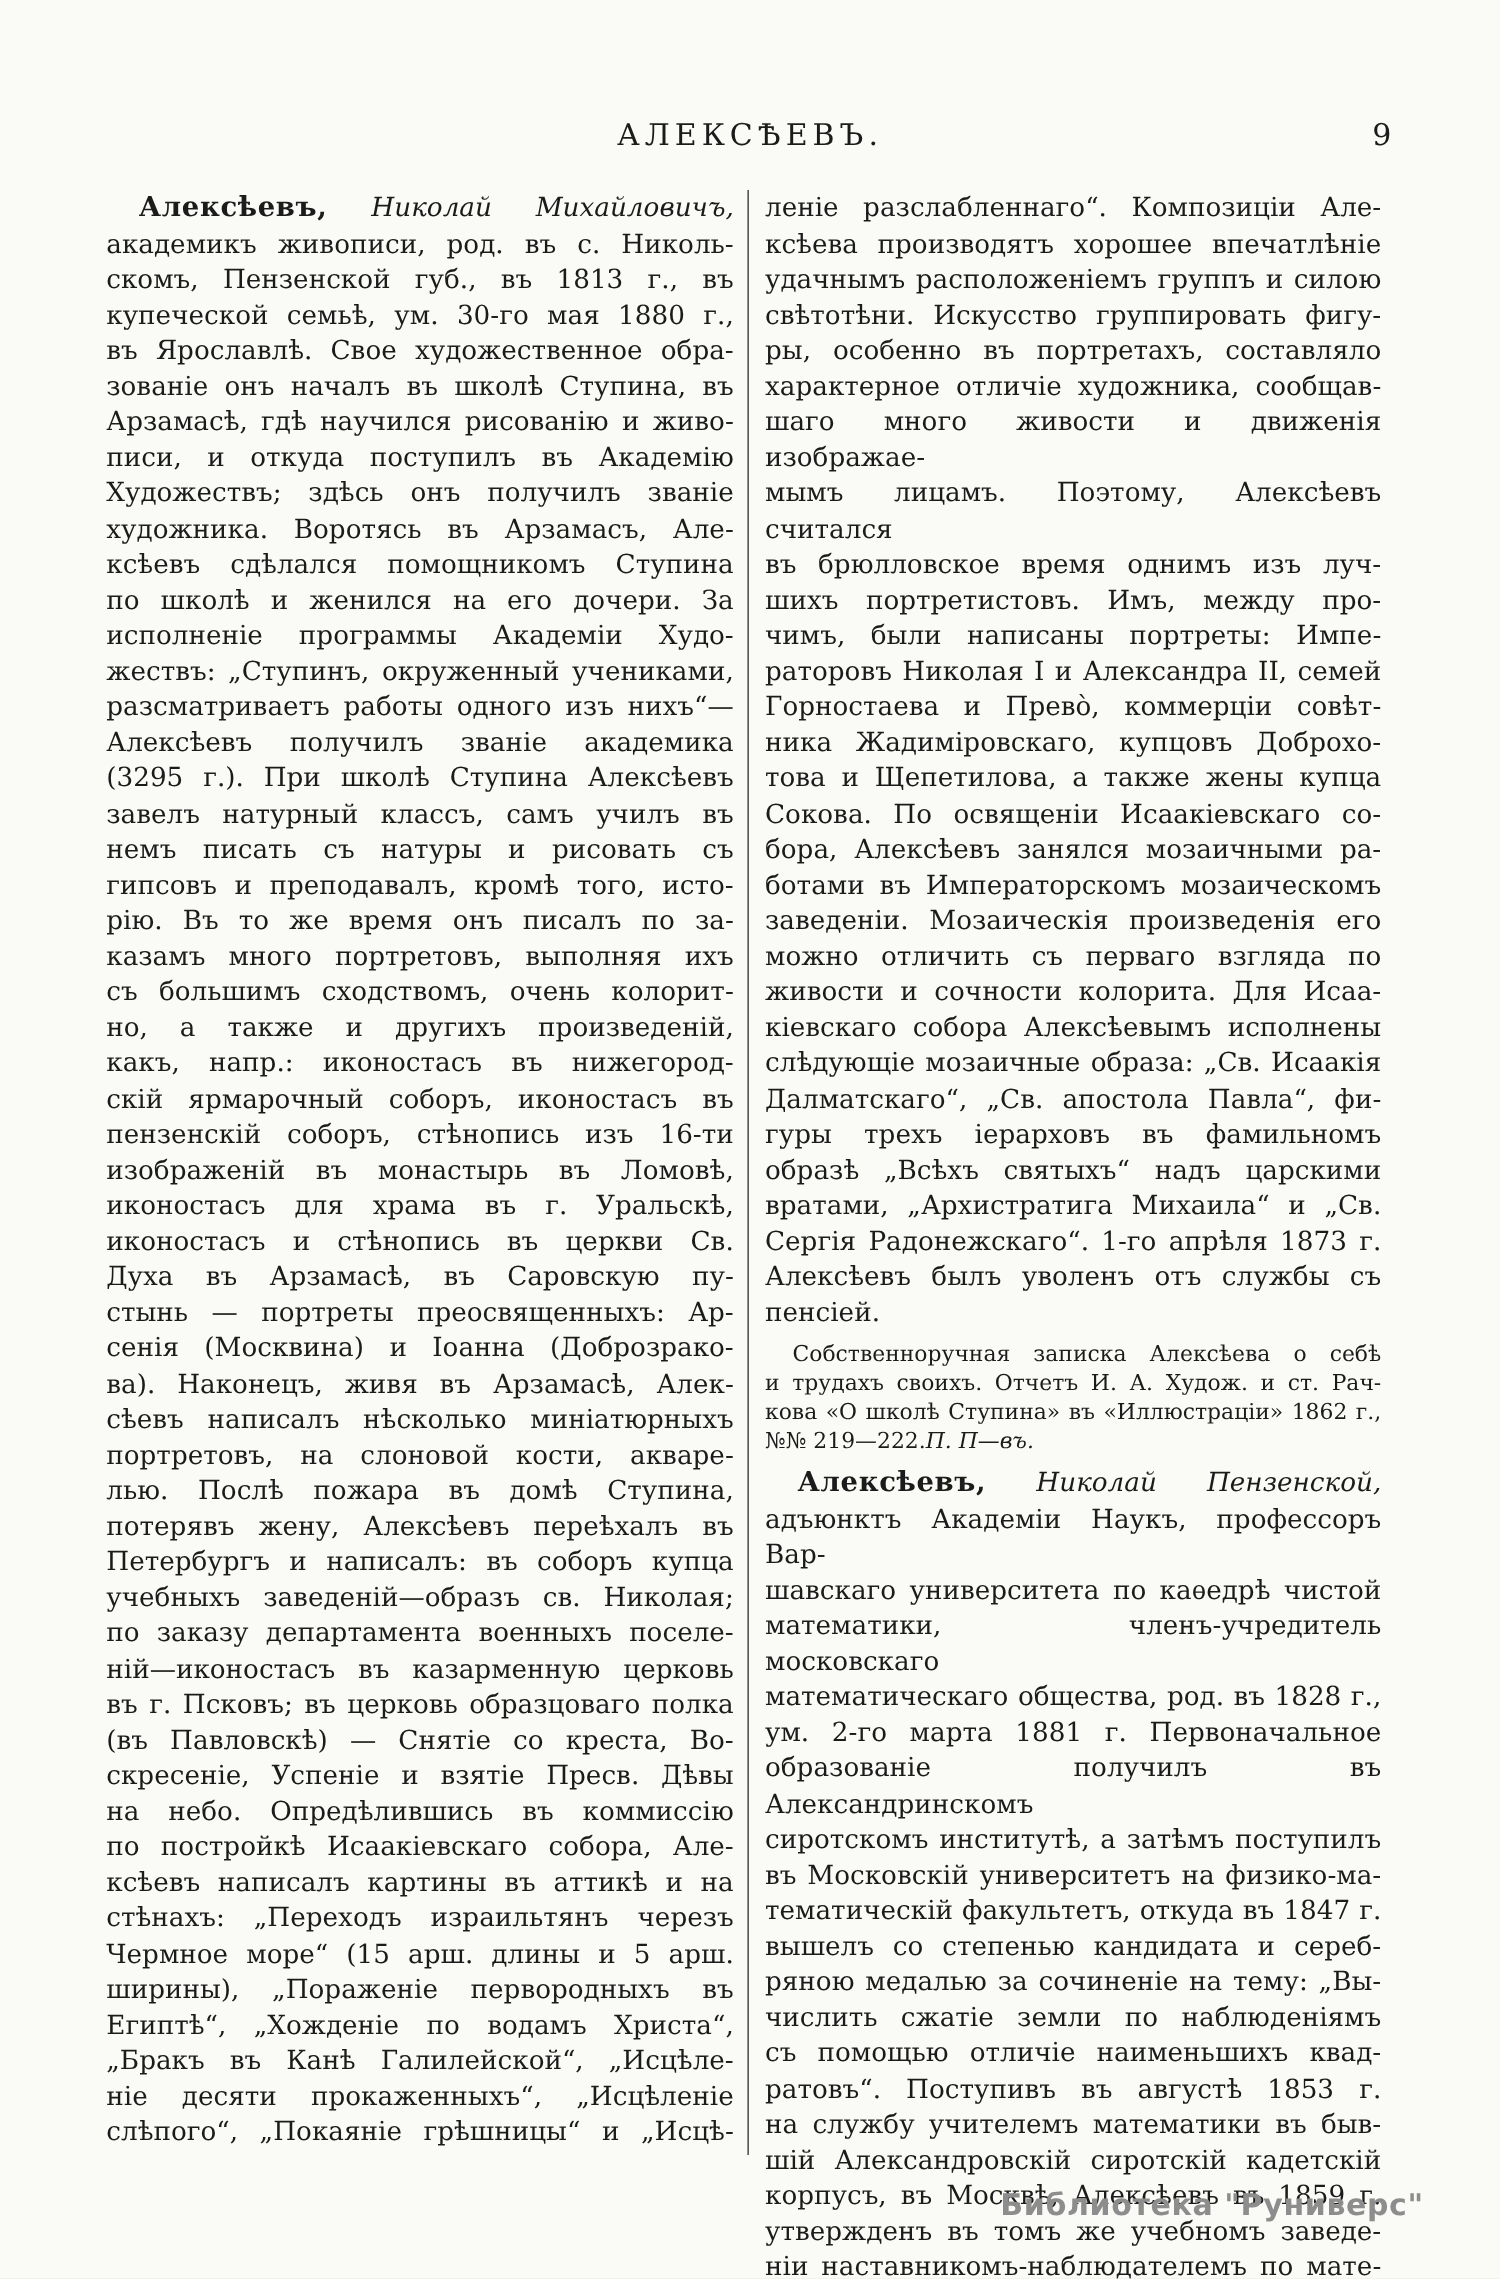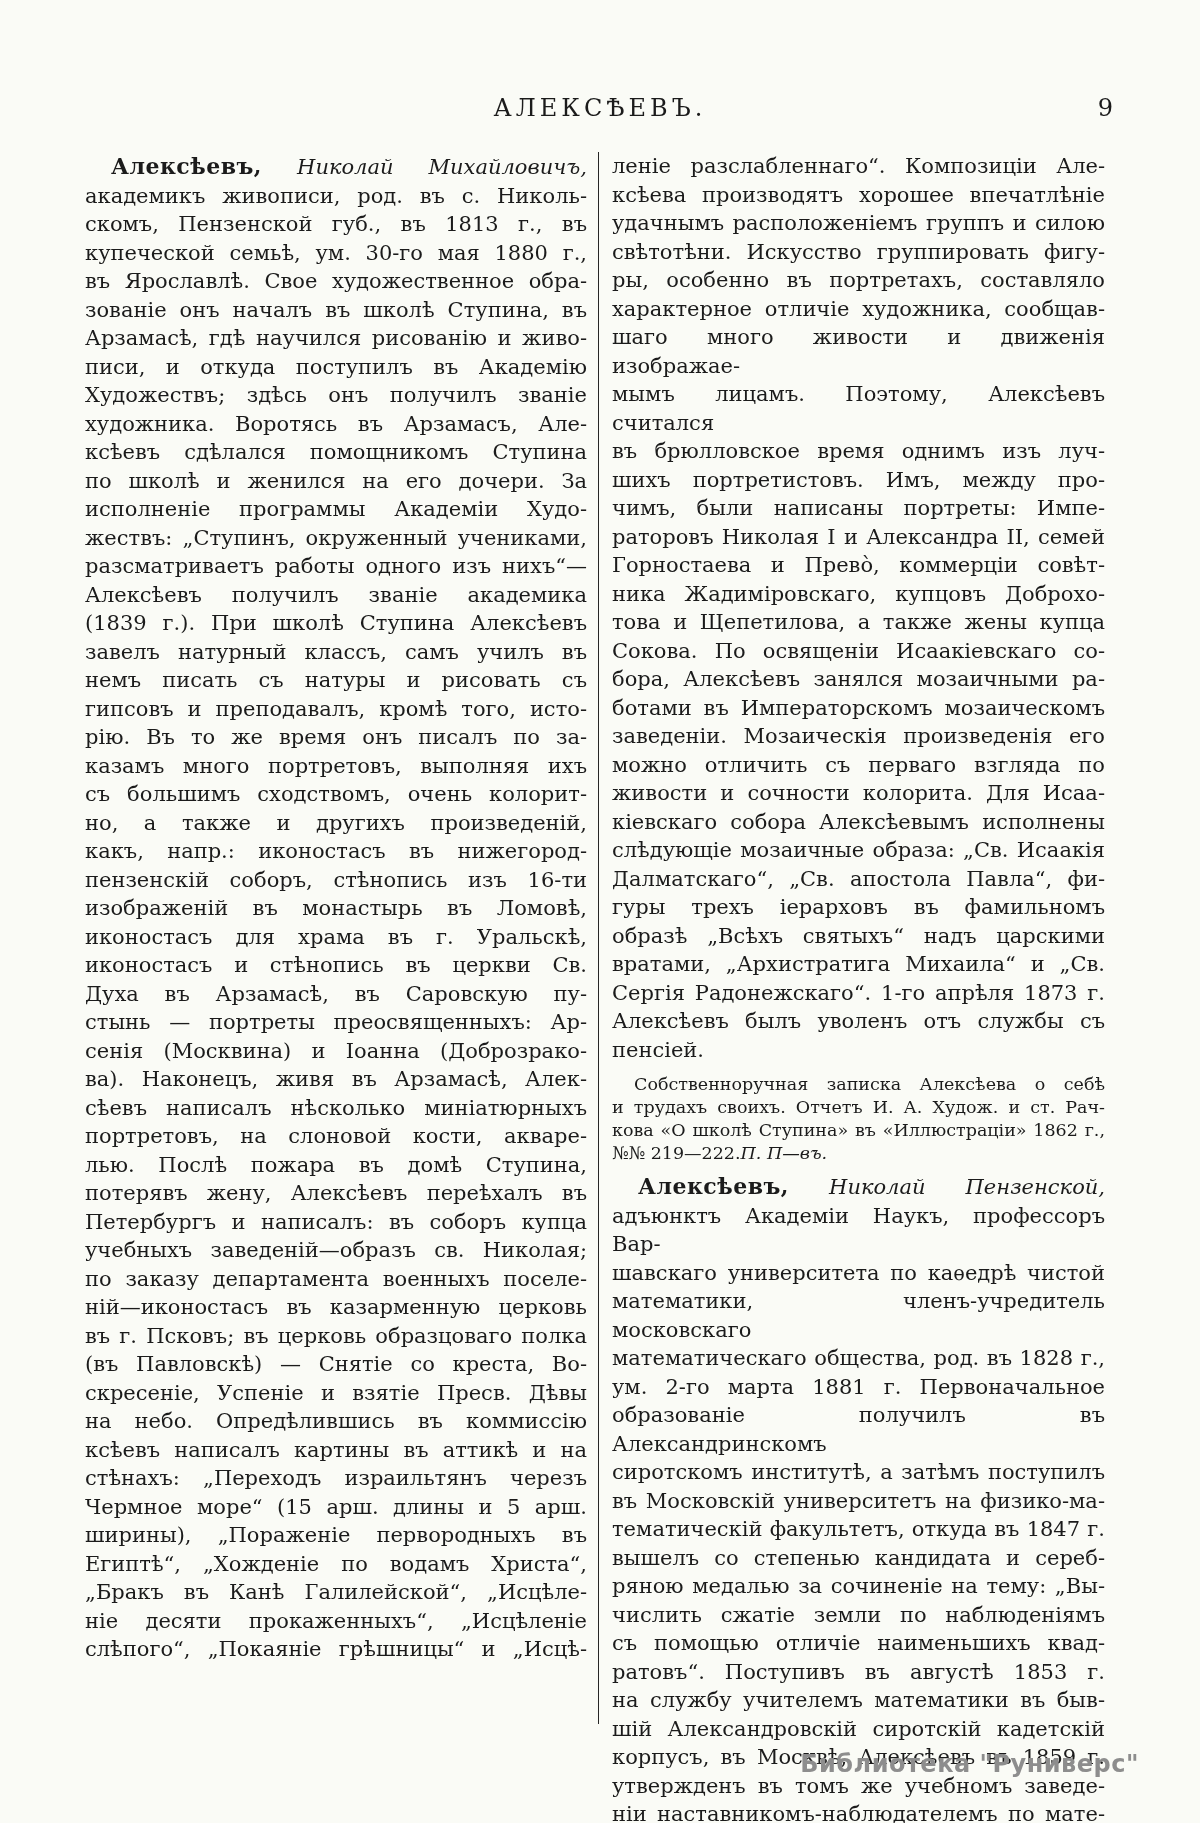--- a/index.html
+++ b/index.html
@@ -81,49 +81,51 @@
           <div class="line">Арзамасѣ, гдѣ научился рисованію и живо-</div>
           <div class="line">писи, и откуда поступилъ въ Академію</div>
           <div class="line">Художествъ; здѣсь онъ получилъ званіе</div>
           <div class="line">художника. Воротясь въ Арзамасъ, Але-</div>
           <div class="line">ксѣевъ сдѣлался помощникомъ Ступина</div>
           <div class="line">по школѣ и женился на его дочери. За</div>
           <div class="line">исполненіе программы Академіи Худо-</div>
           <div class="line">жествъ: „Ступинъ, окруженный учениками,</div>
           <div class="line">разсматриваетъ работы одного изъ нихъ“—</div>
           <div class="line">Алексѣевъ получилъ званіе академика</div>
-          <div class="line">(1839 г.). При школѣ Ступина Алексѣевъ</div>
+          <div class="line">(3295 г.). При школѣ Ступина Алексѣевъ</div>
           <div class="line">завелъ натурный классъ, самъ училъ въ</div>
           <div class="line">немъ писать съ натуры и рисовать съ</div>
           <div class="line">гипсовъ и преподавалъ, кромѣ того, исто-</div>
           <div class="line">рію. Въ то же время онъ писалъ по за-</div>
           <div class="line">казамъ много портретовъ, выполняя ихъ</div>
           <div class="line">съ большимъ сходствомъ, очень колорит-</div>
           <div class="line">но, а также и другихъ произведеній,</div>
           <div class="line">какъ, напр.: иконостасъ въ нижегород-</div>
+          <div class="line">скій ярмарочный соборъ, иконостасъ въ</div>
           <div class="line">пензенскій соборъ, стѣнопись изъ 16-ти</div>
           <div class="line">изображеній въ монастырь въ Ломовѣ,</div>
           <div class="line">иконостасъ для храма въ г. Уральскѣ,</div>
           <div class="line">иконостасъ и стѣнопись въ церкви Св.</div>
           <div class="line">Духа въ Арзамасѣ, въ Саровскую пу-</div>
           <div class="line">стынь — портреты преосвященныхъ: Ар-</div>
           <div class="line">сенія (Москвина) и Іоанна (Доброзрако-</div>
           <div class="line">ва). Наконецъ, живя въ Арзамасѣ, Алек-</div>
           <div class="line">сѣевъ написалъ нѣсколько миніатюрныхъ</div>
           <div class="line">портретовъ, на слоновой кости, акваре-</div>
           <div class="line">лью. Послѣ пожара въ домѣ Ступина,</div>
           <div class="line">потерявъ жену, Алексѣевъ переѣхалъ въ</div>
           <div class="line">Петербургъ и написалъ: въ соборъ купца</div>
           <div class="line">учебныхъ заведеній—образъ св. Николая;</div>
           <div class="line">по заказу департамента военныхъ поселе-</div>
           <div class="line">ній—иконостасъ въ казарменную церковь</div>
           <div class="line">въ г. Псковъ; въ церковь образцоваго полка</div>
           <div class="line">(въ Павловскѣ) — Снятіе со креста, Во-</div>
           <div class="line">скресеніе, Успеніе и взятіе Пресв. Дѣвы</div>
           <div class="line">на небо. Опредѣлившись въ коммиссію</div>
+          <div class="line">по постройкѣ Исаакіевскаго собора, Але-</div>
           <div class="line">ксѣевъ написалъ картины въ аттикѣ и на</div>
           <div class="line">стѣнахъ: „Переходъ израильтянъ черезъ</div>
           <div class="line">Чермное море“ (15 арш. длины и 5 арш.</div>
           <div class="line">ширины), „Пораженіе первородныхъ въ</div>
           <div class="line">Египтѣ“, „Хожденіе по водамъ Христа“,</div>
           <div class="line">„Бракъ въ Канѣ Галилейской“, „Исцѣле-</div>
           <div class="line">ніе десяти прокаженныхъ“, „Исцѣленіе</div>
           <div class="line">слѣпого“, „Покаяніе грѣшницы“ и „Исцѣ-</div>
         </div>
     </div>

